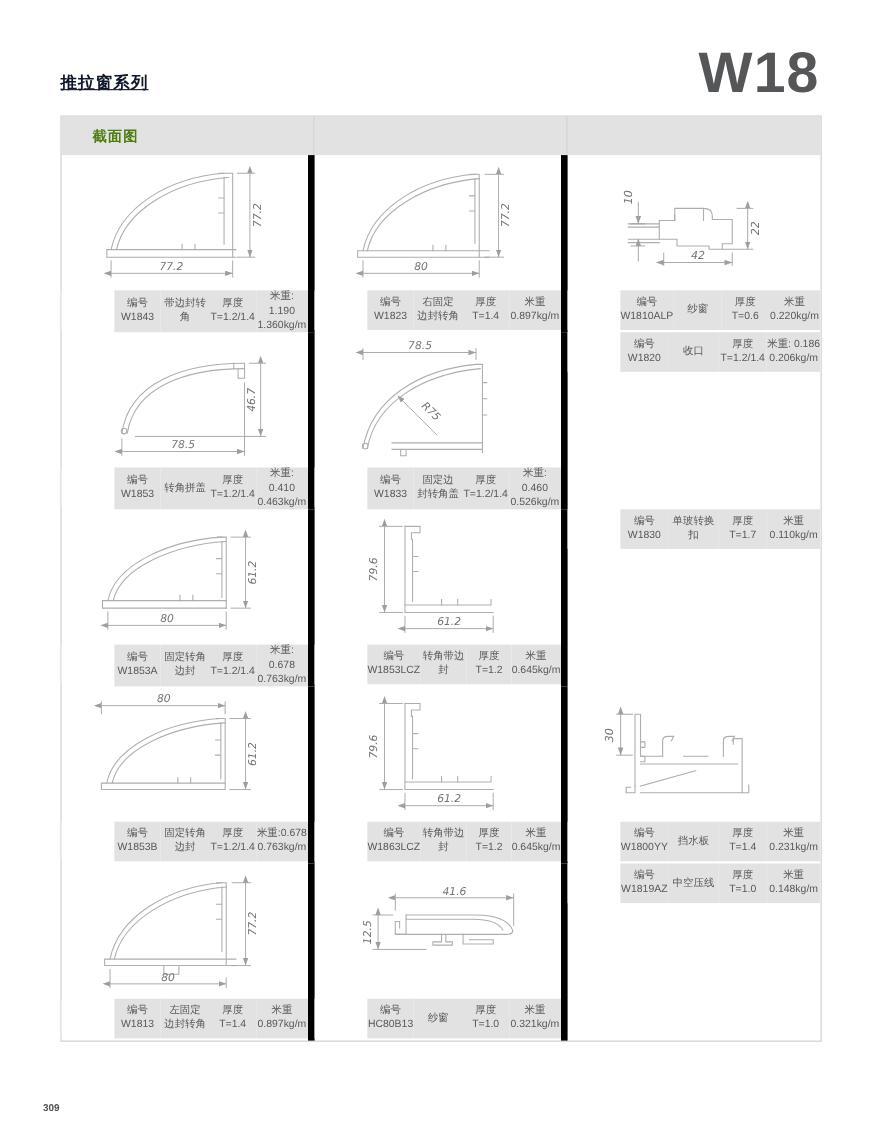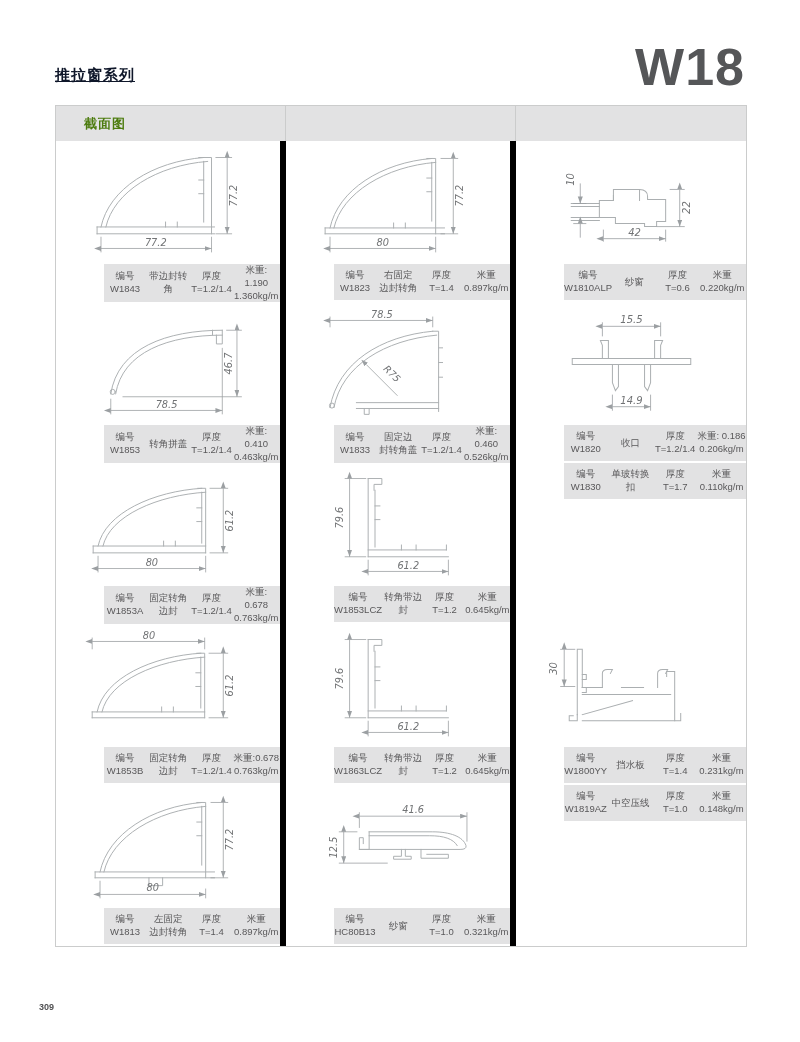--- a/index.html
+++ b/index.html
@@ -242,37 +242,20 @@
             <span>T=1.2/1.4</span>
           </div>
         <div class="sc">
             <span>米重: 0.460</span>
             <span>0.526kg/m</span>
           </div>
       </div>
     </div>
 
     <div class="cell last">
-      <div class="diagram">
-        <svg viewBox="0 0 229 122">
-          <line class="d" x1="86" y1="34" x2="86" y2="20"></line>
-            <line class="d" x1="144" y1="34" x2="144" y2="20"></line>
-          <line class="d" x1="86" y1="24" x2="144" y2="24" marker-start="url(#as)" marker-end="url(#ae)"></line>
-          <text class="dt" x="115" y="21" text-anchor="middle">15.5</text>
-          <path class="p" d="M56,56 h118 M56,62 h118 M56,56 v6 M174,56 v6"></path>
-          <path class="p" d="M86,56 v-13 l-2,-5 h8 v18"></path>
-          <path class="p" d="M144,56 v-13 l2,-5 h-8 v18"></path>
-          <path class="p" d="M96,62 v18 l3,8 l3,-4 v-22"></path>
-          <path class="p" d="M134,62 v18 l-3,8 l-3,-4 v-22"></path>
-          <line class="d" x1="96" y1="92" x2="96" y2="108"></line>
-            <line class="d" x1="134" y1="92" x2="134" y2="108"></line>
-          <line class="d" x1="96" y1="104" x2="134" y2="104" marker-start="url(#as)" marker-end="url(#ae)"></line>
-          <text class="dt" x="115" y="101" text-anchor="middle">14.9</text>
-        </svg>
-      </div>
       <div class="strip">
         <div class="sc">
             <span>编号</span>
             <span>W1820</span>
           </div>
         <div class="sc">
             <span class="pre">收口</span>
           </div>
         <div class="sc">
             <span>厚度</span>

